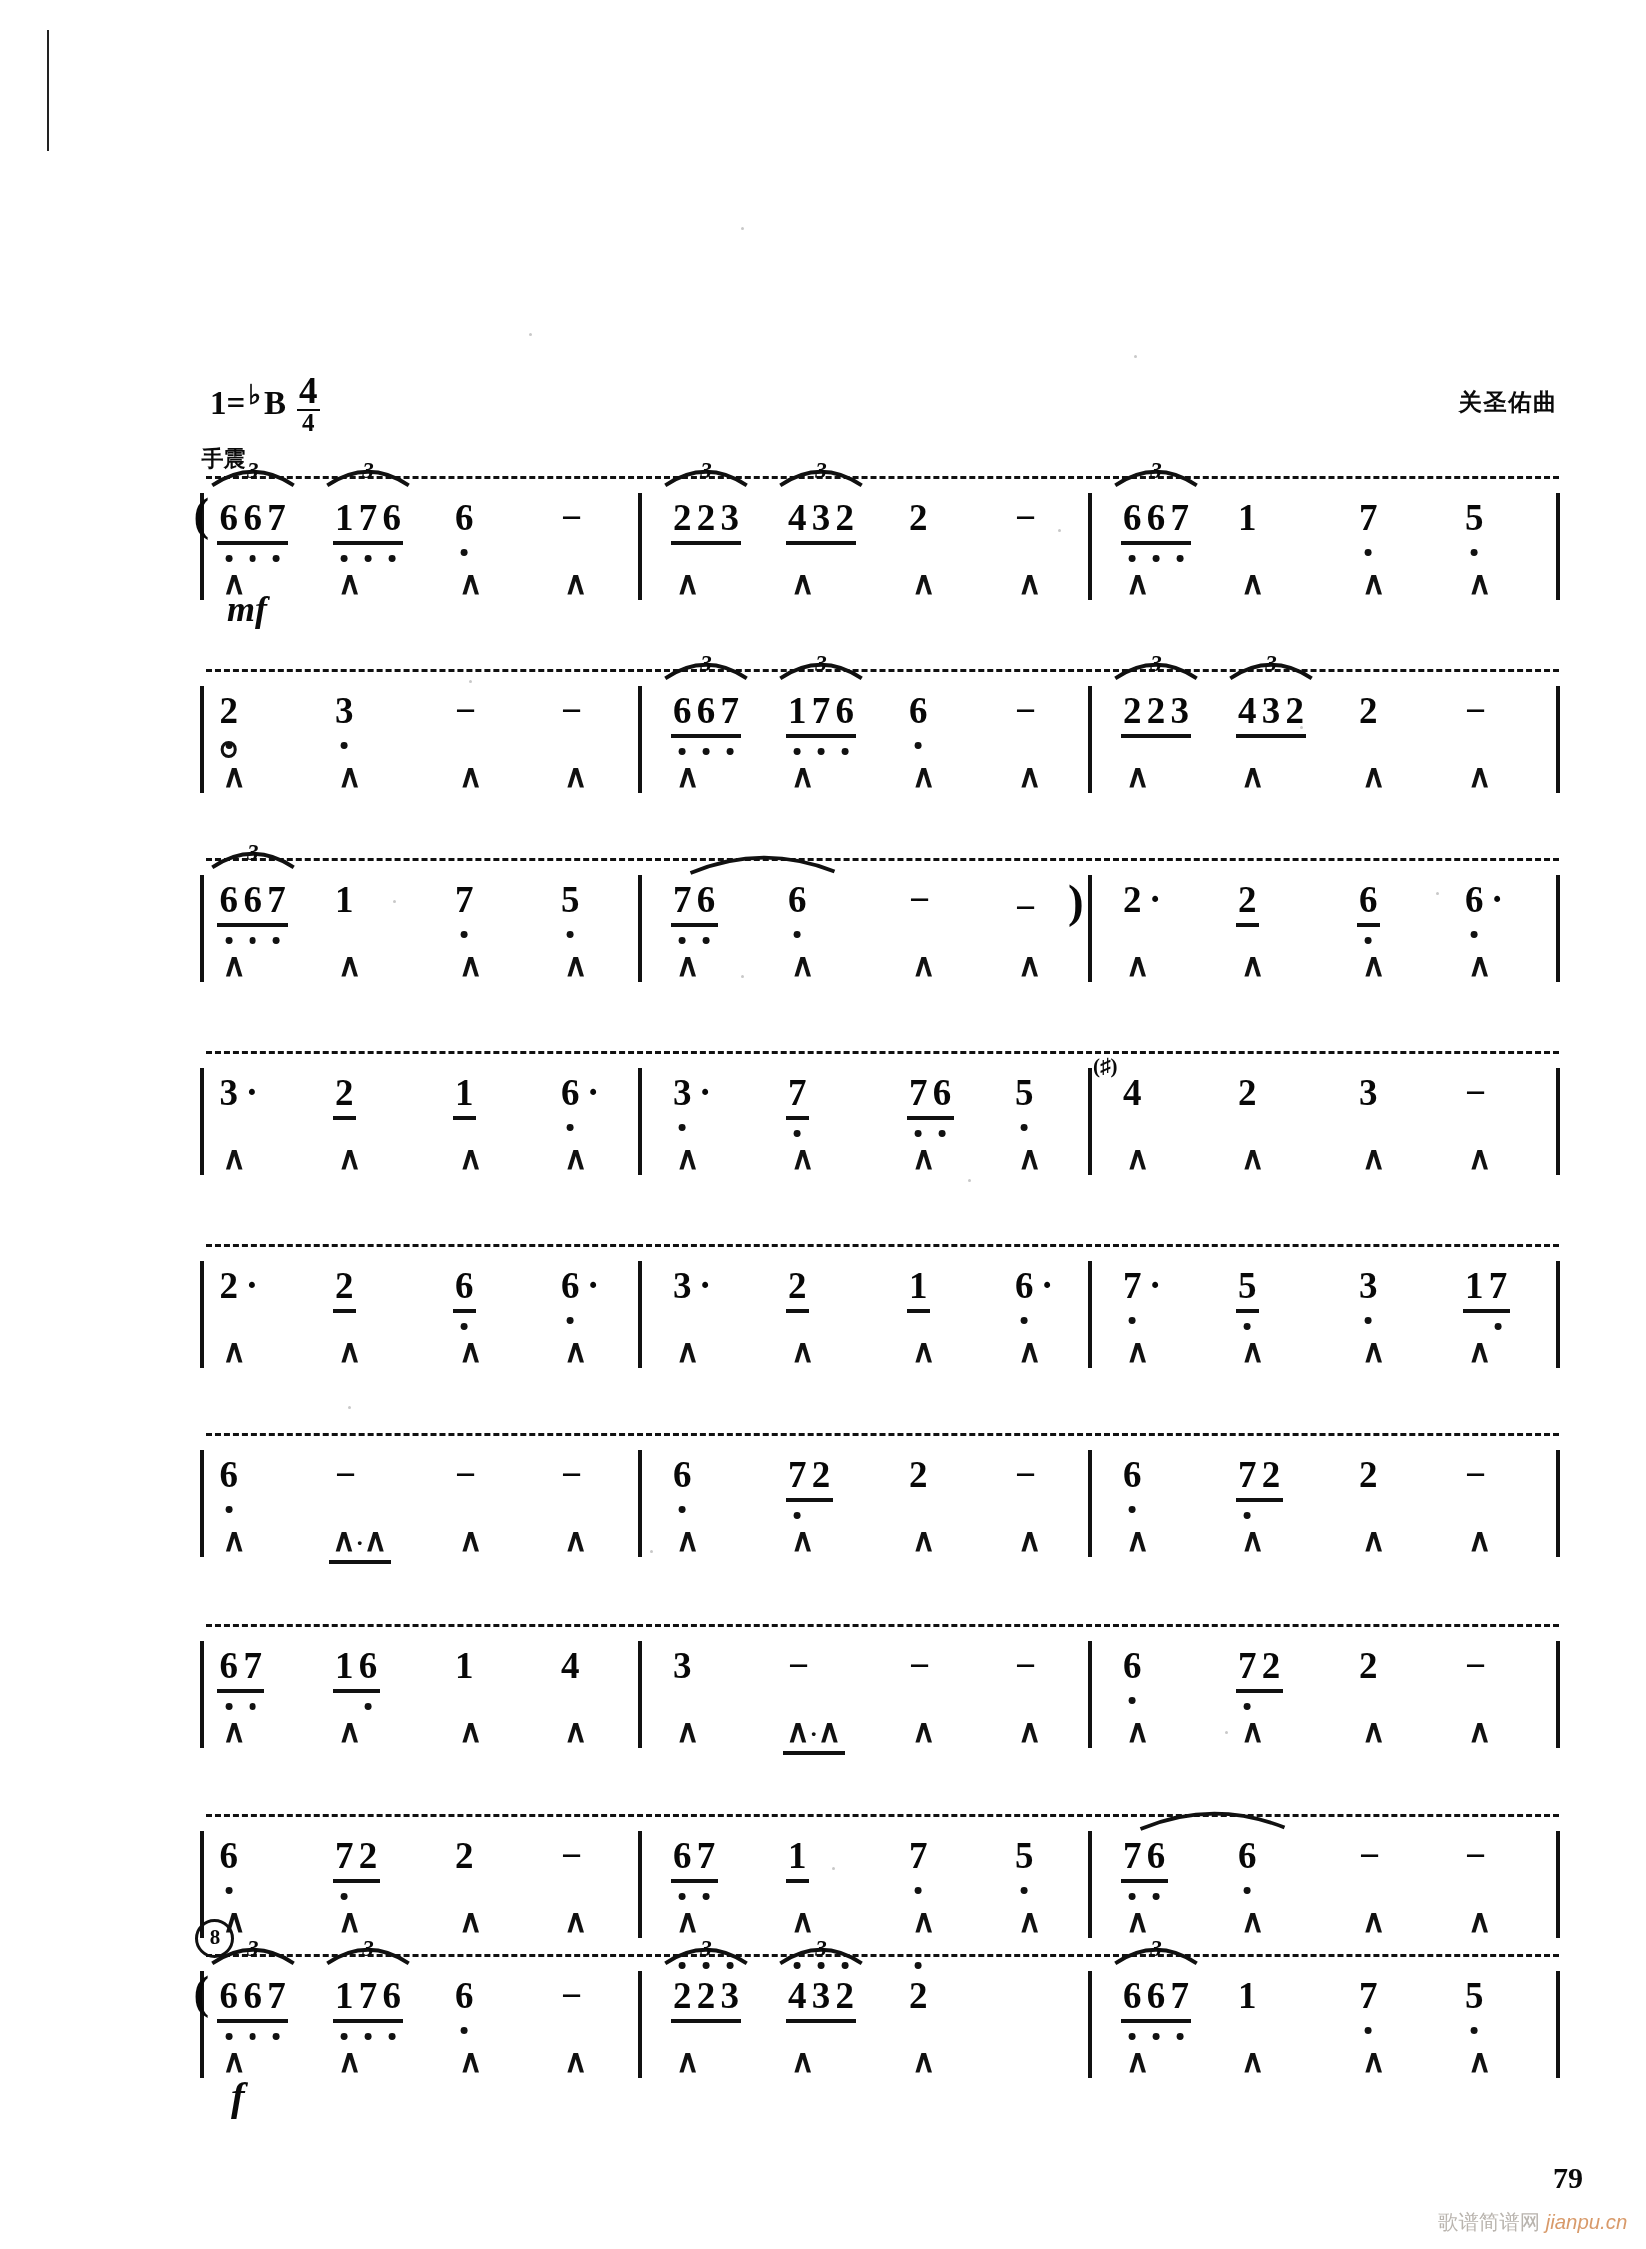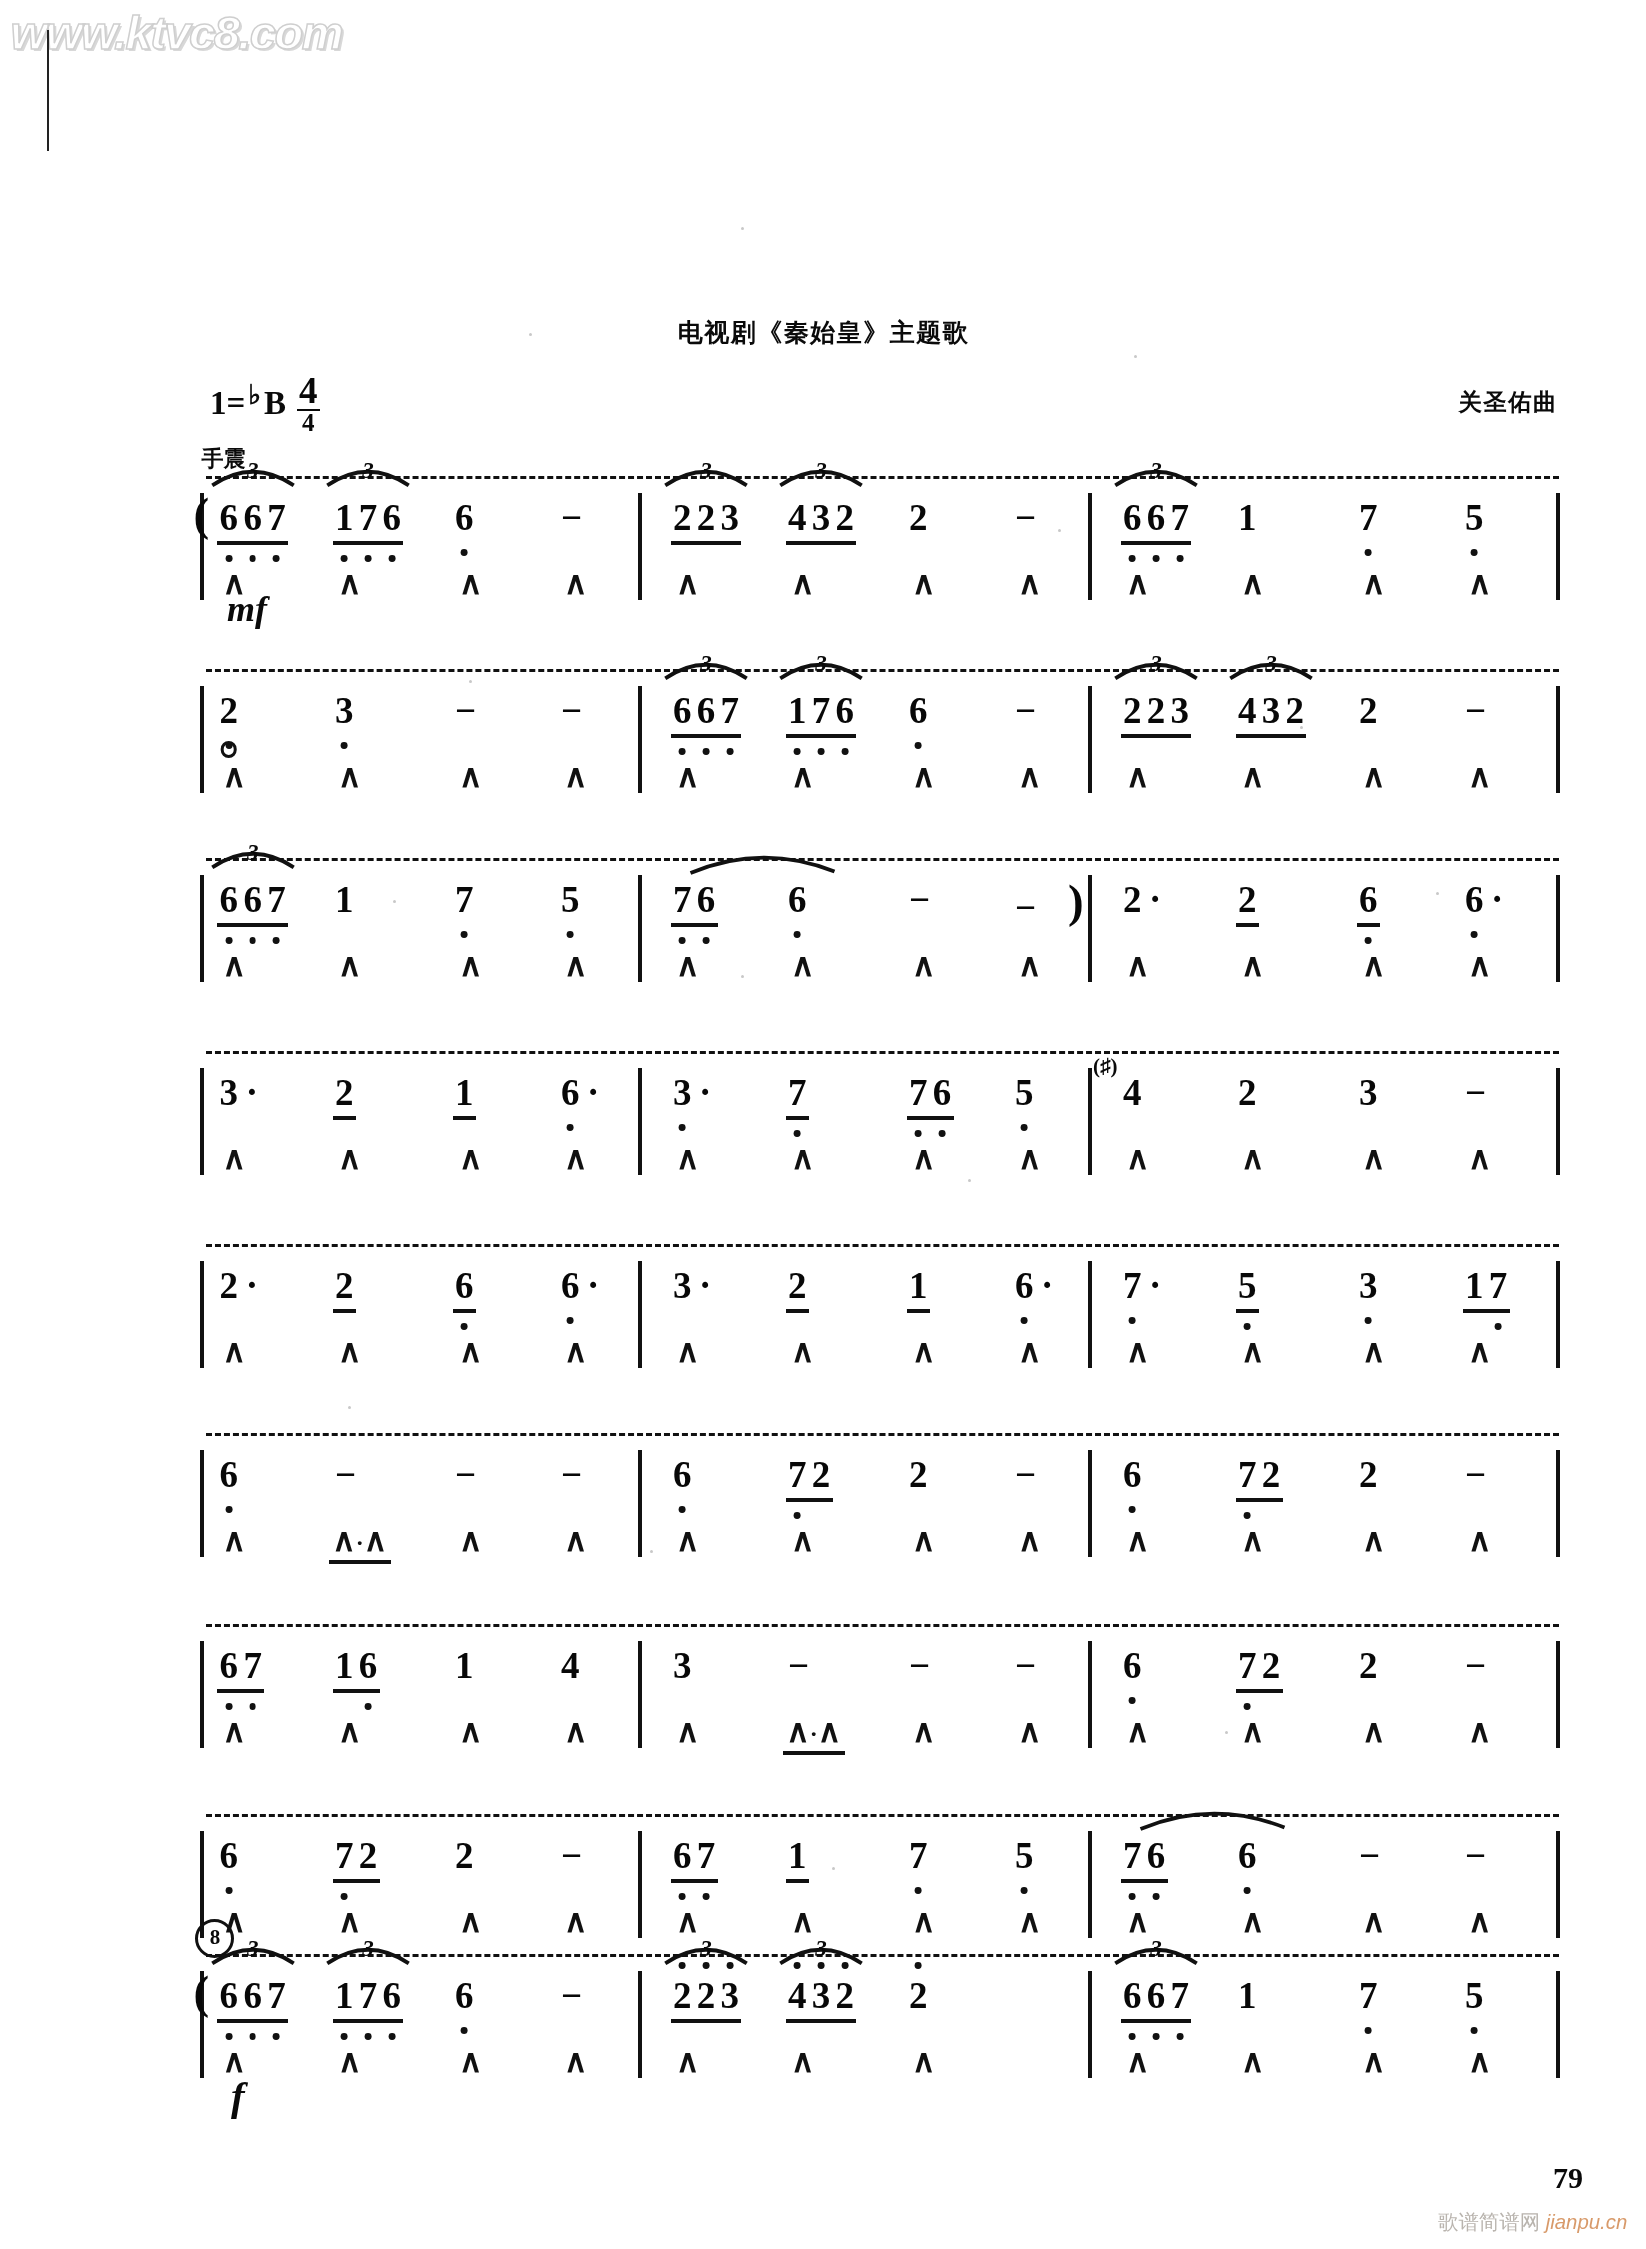--- a/index.html
+++ b/index.html
@@ -168,28 +168,26 @@
     position:absolute;right:64px;top:2161px;
     font-size:30px;font-weight:bold;font-family:"Liberation Serif",serif;color:#0a0a0a;
   }
   .speck{position:absolute;background:#c8c8c8;border-radius:50%;}
 </style>
 </head>
 <body>
 
 <div class="page">
 
-  <div class="wm-top">www.ktvc8.com</div>
   <div class="edge-line"></div>
   <div class="wm-bottom">
     <span class="cn">歌谱简谱网</span>
     <span class="en">jianpu.cn</span>
   </div>
 
-  <div class="subtitle">电视剧《秦始皇》主题歌</div>
 
   <div class="keysig">
     <span>1=</span>
       <span class="flat">♭</span>
       <span>B</span>
     <span class="meter">
       <span class="num">4</span>
       <span>4</span>
     </span>
   </div>

